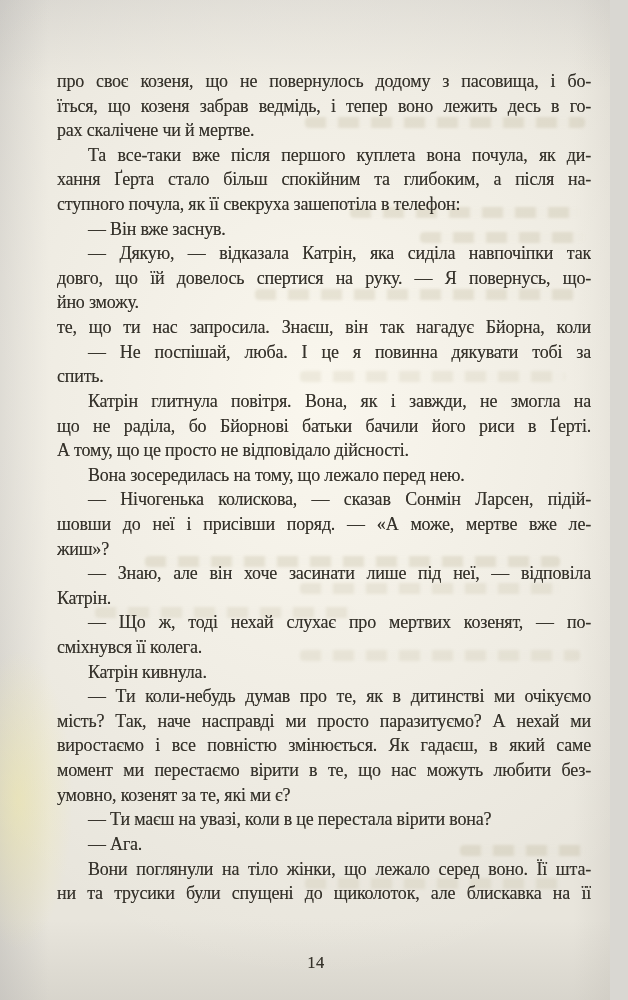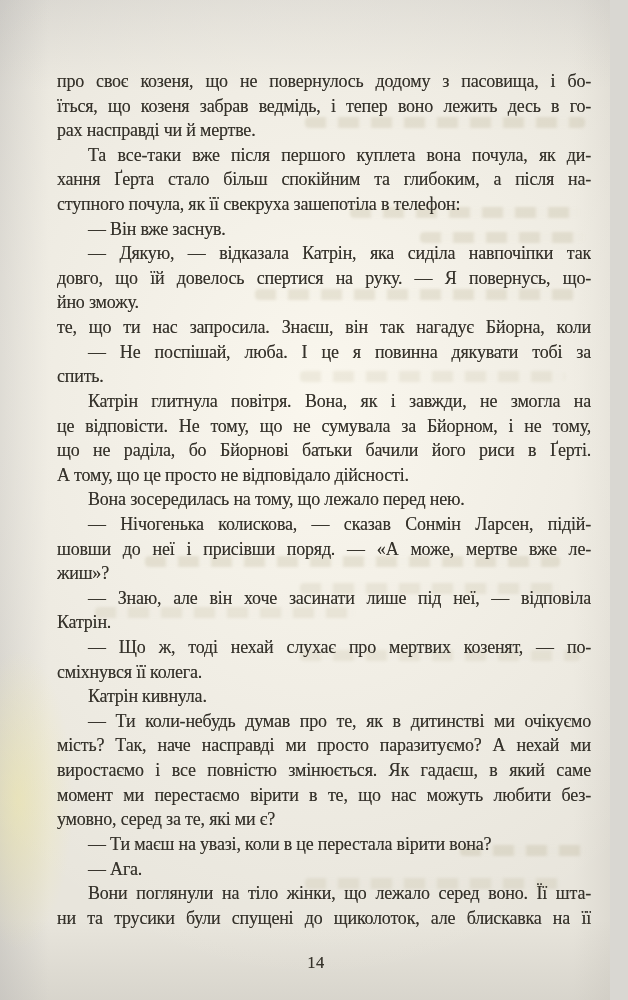--- a/index.html
+++ b/index.html
@@ -72,49 +72,48 @@
   <div class="ghost" style="left:145px; top:556px; width:415px;"></div>
   <div class="ghost" style="left:300px; top:583px; width:260px; opacity:0.5;"></div>
   <div class="ghost" style="left:95px; top:607px; width:260px; opacity:0.5;"></div>
   <div class="ghost" style="left:300px; top:650px; width:280px; opacity:0.45;"></div>
   <div class="ghost" style="left:460px; top:845px; width:125px;"></div>
   <div class="ghost" style="left:305px; top:878px; width:255px; opacity:0.5;"></div>
 
   <div class="text-block">
       <div class="line j"><span>про своє козеня, що не повернулось додому з пасовища, і бо-</span></div>
       <div class="line j"><span>їться, що козеня забрав ведмідь, і тепер воно лежить десь в го-</span></div>
-      <div class="line"><span>рах насправді чи й мертве.</span></div>
+      <div class="line"><span>рах скалічене чи й мертве.</span></div>
       <div class="line j ind"><span>Та все-таки вже після першого куплета вона почула, як ди-</span></div>
       <div class="line j"><span>хання Ґерта стало більш спокійним та глибоким, а після на-</span></div>
       <div class="line"><span>ступного почула, як її свекруха зашепотіла в телефон:</span></div>
       <div class="line ind"><span>— Він вже заснув.</span></div>
       <div class="line j ind"><span>— Дякую, — відказала Катрін, яка сиділа навпочіпки так</span></div>
       <div class="line j"><span>довго, що їй довелось спертися на руку. — Я повернусь, що-</span></div>
       <div class="line"><span>йно зможу.</span></div>
       <div class="line j"><span>те, що ти нас запросила. Знаєш, він так нагадує Бйорна, коли</span></div>
       <div class="line j ind"><span>— Не поспішай, люба. І це я повинна дякувати тобі за</span></div>
       <div class="line"><span>спить.</span></div>
       <div class="line j ind"><span>Катрін глитнула повітря. Вона, як і завжди, не змогла на</span></div>
-      <div class="line j"><span>це відповісти. Не тому, що не сумувала за Бйорном, і не тому,</span></div>
       <div class="line j"><span>що не раділа, бо Бйорнові батьки бачили його риси в Ґерті.</span></div>
       <div class="line"><span>А тому, що це просто не відповідало дійсності.</span></div>
       <div class="line ind"><span>Вона зосередилась на тому, що лежало перед нею.</span></div>
       <div class="line j ind"><span>— Нічогенька колискова, — сказав Сонмін Ларсен, підій-</span></div>
       <div class="line j"><span>шовши до неї і присівши поряд. — </span><span class="it">«А може, мертве вже ле-</span></div>
       <div class="line"><span class="it">жиш»</span><span>?</span></div>
       <div class="line j ind"><span>— Знаю, але він хоче засинати лише під неї, — відповіла</span></div>
       <div class="line"><span>Катрін.</span></div>
       <div class="line j ind"><span>— Що ж, тоді нехай слухає про мертвих козенят, — по-</span></div>
       <div class="line"><span>сміхнувся її колега.</span></div>
       <div class="line ind"><span>Катрін кивнула.</span></div>
       <div class="line j ind"><span>— Ти коли-небудь думав про те, як в дитинстві ми очікуємо</span></div>
       <div class="line j"><span>мість? Так, наче насправді ми просто паразитуємо? А нехай ми</span></div>
       <div class="line j"><span>виростаємо і все повністю змінюється. Як гадаєш, в який саме</span></div>
       <div class="line j"><span>момент ми перестаємо вірити в те, що нас можуть любити без-</span></div>
-      <div class="line"><span>умовно, серед за те, які ми є?</span></div>
+      <div class="line"><span>умовно, козенят за те, які ми є?</span></div>
       <div class="line ind"><span>— Ти маєш на увазі, коли в це перестала вірити </span><span class="it">вона</span><span>?</span></div>
       <div class="line ind"><span>— Ага.</span></div>
       <div class="line j ind"><span>Вони поглянули на тіло жінки, що лежало серед воно. Її шта-</span></div>
       <div class="line j"><span>ни та трусики були спущені до щиколоток, але блискавка на її</span></div>
     </div>
 
   <div class="page-number">14</div>
 </div>
 
 </body></html>

